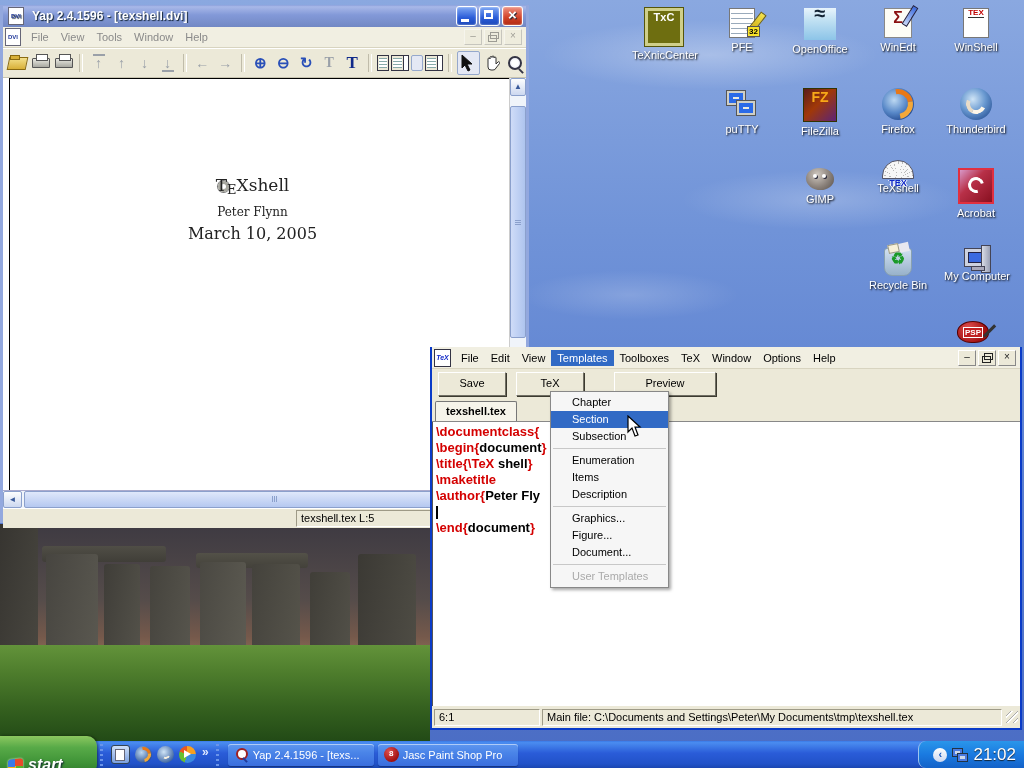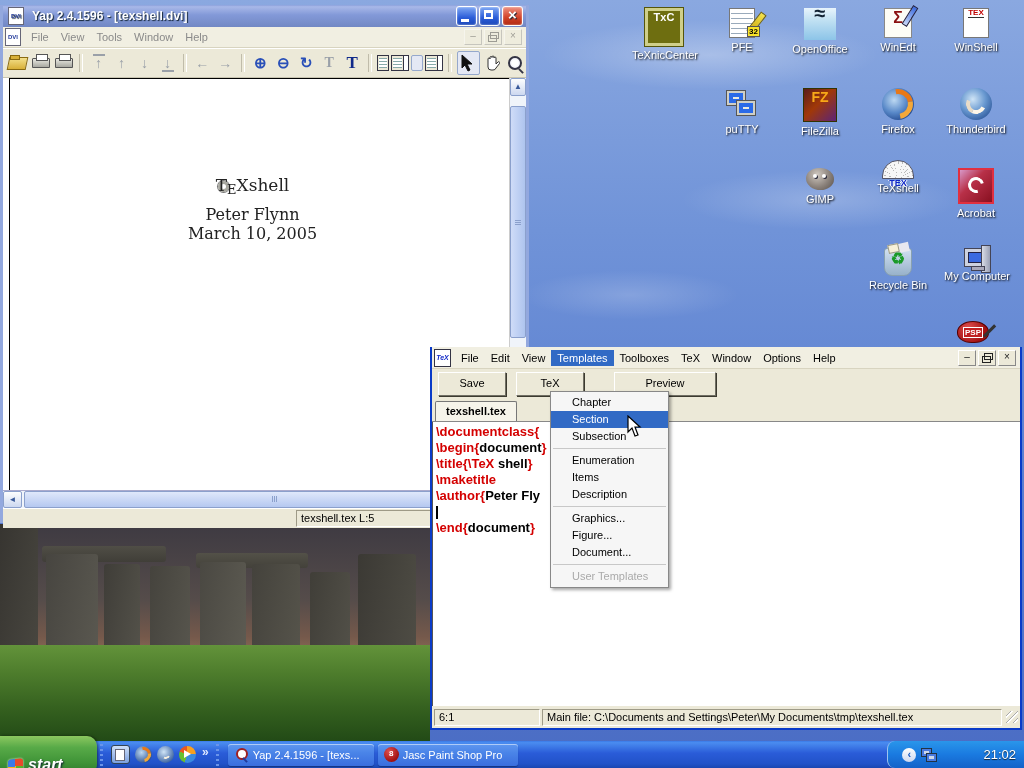--- a/index.html
+++ b/index.html
@@ -119,21 +119,21 @@
   .pv2{box-shadow:5px 0 0 -1px #fff,5px 0 0 0 #334;margin-right:5px;}
   .select-tool-icon svg,.hand-tool-icon svg{display:block;}
   .magnify-tool-icon::before{content:"";width:10px;height:10px;border:2px solid #334;border-radius:50%;color:#334;
      background:radial-gradient(#fff 40%,#dde);}
   .magnify-tool-icon::after{content:"";position:absolute;right:2px;bottom:2px;width:6px;height:2px;background:#334;transform:rotate(45deg);}
   .yap-content{display:flex;height:412px;background:#fff;}
   .yap-page{flex:1;position:relative;margin-left:6px;border-left:1px solid #000;border-top:1px solid #000;background:#fff;}
   .dvi-center{position:absolute;left:0;right:14px;text-align:center;font-family:"DejaVu Serif",serif;color:#222;}
   .dvi-title{top:96px;font-size:17px;}
   .texE{font-size:13px;vertical-align:-3px;}
-  .dvi-author{top:126px;font-size:16px;}
+  .dvi-author{top:126px;font-size:12px;}
   .dvi-date{top:145px;font-size:16px;}
   .dvi-cursor{position:absolute;left:calc(50% - 42px);top:102px;width:5px;height:5px;border:3px solid #a8a8a0;border-radius:50%;box-shadow:0 0 0 1px #777;}
   .vscroll{width:16px;background:#f0f4fa;display:flex;flex-direction:column;border-left:1px solid #ccc;}
   .sbtn{height:16px;background:linear-gradient(#fdfefe,#cdd8f0);border:1px solid #8ba0cc;border-radius:2px;
      color:#3a5a9a;font-size:8px;text-align:center;line-height:15px;}
   .vthumb{margin-top:10px;height:230px;background:linear-gradient(90deg,#cfdcf8,#aec4ee);border:1px solid #8ba0cc;border-radius:2px;position:relative;}
   .vthumb::after{content:"";position:absolute;left:4px;top:50%;width:6px;height:1px;background:#8ba0cc;box-shadow:0 2px 0 #8ba0cc,0 -2px 0 #8ba0cc;}
   .hscroll{height:17px;background:#f0f4fa;display:flex;border-top:1px solid #aac;}
   .hscroll .sbtn{width:17px;height:15px;}
   .hthumb{flex:1;margin:0 2px;background:linear-gradient(#dfe8fb,#b5c8f0);border:1px solid #8ba0cc;border-radius:2px;position:relative;}
@@ -200,21 +200,21 @@
   .mini.yap-icon::before{content:"";position:absolute;left:2px;top:1px;width:8px;height:8px;border:2px solid #a02020;border-radius:50%;background:#fff;}
   .mini.yap-icon::after{content:"";position:absolute;right:1px;bottom:1px;width:6px;height:2px;background:#223a9a;transform:rotate(45deg);}
   .mini.psp-icon{border-radius:50%;background:radial-gradient(circle at 35% 30%,#e05050,#a01010 70%);color:#fff;font-size:8px;font-weight:bold;text-align:center;line-height:14px;}
   .tray{margin-left:auto;height:27px;display:flex;align-items:center;gap:5px;padding:0 8px 0 14px;
      background:linear-gradient(180deg,#2a96ea 0%,#1a7ae0 50%,#1462c8 100%);border-left:1px solid #9cc4f0;border-radius:8px 0 0 8px;}
   .tray-chevron{width:14px;height:14px;border-radius:50%;background:linear-gradient(#fdfefe,#cdd8f0);color:#1a5ac0;font-weight:bold;text-align:center;line-height:13px;font-size:11px;}
   .net-icon{width:16px;height:13px;position:relative;}
   .net-icon::before,.net-icon::after{content:"";position:absolute;width:9px;height:7px;background:#cdd8ea;border:1px solid #234;box-shadow:inset 0 0 0 2px #4a7ae0;}
   .net-icon::before{left:0;top:0;}
   .net-icon::after{left:5px;top:5px;}
-  .clock{color:#fff;font-size:13px;text-shadow:0 1px 1px #123;margin-left:41px;}
+  .clock{color:#fff;font-size:17px;text-shadow:0 1px 1px #123;}
 </style>
 </head>
 <body>
 
 <div class="cloud c1"></div>
 <div class="cloud c2"></div>
 <div class="cloud c3"></div>
 
 <div class="wallpaper">
   <div class="stone st1"></div>

